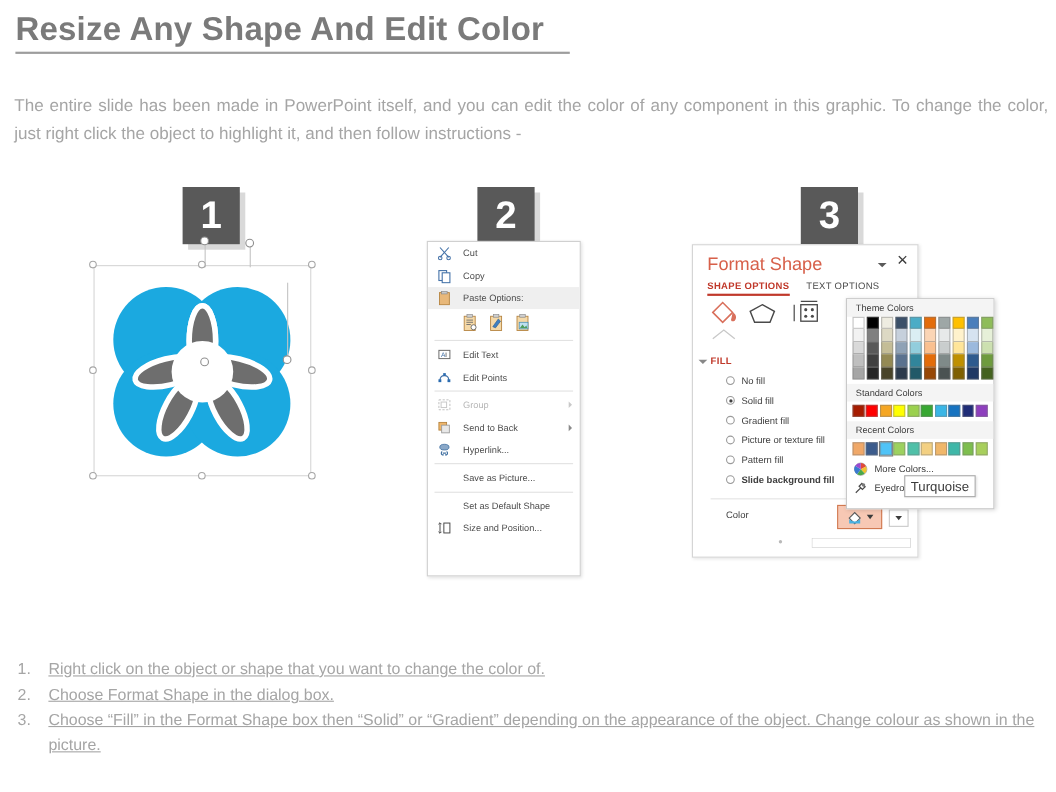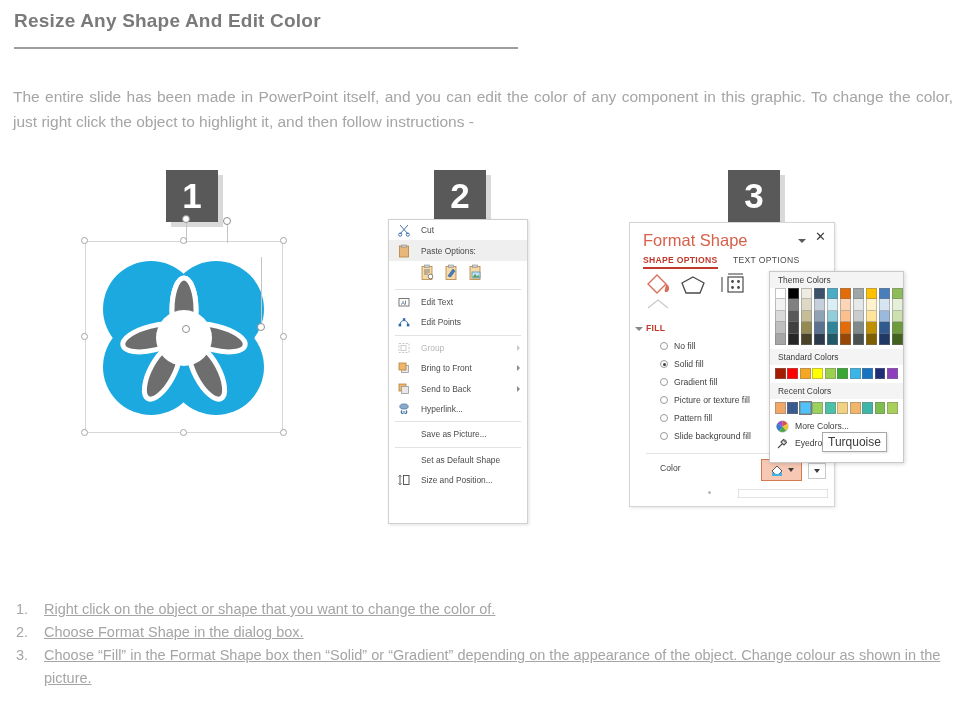--- a/index.html
+++ b/index.html
@@ -7,21 +7,21 @@
   body {
     width:960px; height:720px; background:#ffffff;
     font-family:"Liberation Sans", sans-serif;
     position:relative; overflow:hidden;
     color:#9b9b9b;
   }
 
   
   #slide-title {
     position:absolute; left:14px; top:10px;
-    font-size:19px; font-weight:bold; color:#7a7a7a;
+    font-size:30px; font-weight:bold; color:#7a7a7a;
     letter-spacing:0.2px; white-space:nowrap;
   }
   #title-rule {
     position:absolute; left:14px; top:47px; width:504px; height:2px;
     background:#9d9d9d;
   }
   #intro-paragraph {
     position:absolute; left:13px; top:84px; width:940px;
     font-size:15.5px; line-height:25px; color:#a5a5a5;
     text-align:justify;
@@ -250,20 +250,31 @@
         <line x1="3" y1="2" x2="11" y2="11"></line>
             <line x1="11" y1="2" x2="3" y2="11"></line>
         <circle cx="3.2" cy="11.6" r="1.6"></circle>
             <circle cx="10.8" cy="11.6" r="1.6"></circle>
           </g>
         </svg>
     </span>
     <span>Cut</span>
   </div>
 
+  <div class="cm-row">
+    <span class="cm-ico">
+      <svg width="14" height="14" viewBox="0 0 14 14">
+          <g fill="none" stroke="#4472a8" stroke-width="1">
+        <rect x="2" y="2" width="7" height="9"></rect>
+            <rect x="5" y="4" width="7" height="9" fill="#fff"></rect>
+          </g>
+        </svg>
+    </span>
+    <span>Copy</span>
+  </div>
 
   <div class="cm-row hl">
     <span class="cm-ico">
       <svg width="14" height="14" viewBox="0 0 14 14">
         <rect x="2.5" y="2" width="9" height="11" fill="#e8b87a" stroke="#b5833f" stroke-width=".8"></rect>
         <rect x="4.5" y="1" width="5" height="2.2" fill="#c9c9c9" stroke="#8a8a8a" stroke-width=".6"></rect>
         </svg>
     </span>
     <span>Paste Options:</span>
   </div>
@@ -331,30 +342,20 @@
           <g fill="none" stroke="#c0c0c0" stroke-width=".9" stroke-dasharray="2 1.4">
         <rect x="2" y="2.5" width="10" height="9"></rect>
           </g>
         <rect x="4" y="4.5" width="5" height="5" fill="none" stroke="#c8c8c8" stroke-width=".9"></rect>
         </svg>
     </span>
     <span>Group</span>
     <span class="cm-arrow dis"></span>
   </div>
 
-  <div class="cm-row">
-    <span class="cm-ico">
-      <svg width="14" height="14" viewBox="0 0 14 14">
-        <rect x="4.5" y="4.5" width="7" height="7" fill="#e8e8e8" stroke="#9a9a9a" stroke-width=".8"></rect>
-        <rect x="2" y="2" width="7" height="7" fill="#f0b66a" stroke="#b5833f" stroke-width=".8"></rect>
-        </svg>
-    </span>
-    <span>Bring to Front</span>
-    <span class="cm-arrow"></span>
-  </div>
 
   <div class="cm-row">
     <span class="cm-ico">
       <svg width="14" height="14" viewBox="0 0 14 14">
         <rect x="2" y="2" width="7" height="7" fill="#f0b66a" stroke="#b5833f" stroke-width=".8"></rect>
         <rect x="4.5" y="4.5" width="7" height="7" fill="#e8e8e8" stroke="#9a9a9a" stroke-width=".8"></rect>
         </svg>
     </span>
     <span>Send to Back</span>
     <span class="cm-arrow"></span>
@@ -451,21 +452,21 @@
     <span>Gradient fill</span>
   </div>
   <div class="radio-row" style="top:172px;">
     <span class="radio"></span>
     <span>Picture or texture fill</span>
   </div>
   <div class="radio-row" style="top:190px;">
     <span class="radio"></span>
     <span>Pattern fill</span>
   </div>
-  <div class="radio-row" style="top:208px;">
+  <div class="radio-row" style="top:208px;font-weight:bold;">
     <span class="radio"></span>
     <span>Slide background fill</span>
   </div>
 
   <div id="fp-sep"></div>
   <div id="color-label">Color</div>
 
   <div id="color-button">
     <svg width="17" height="15" viewBox="0 0 17 15">
       <path d="M3 8 L8 3 L13 8 L8 13 Z" fill="#fff" stroke="#5a5a5a" stroke-width="1"></path>

